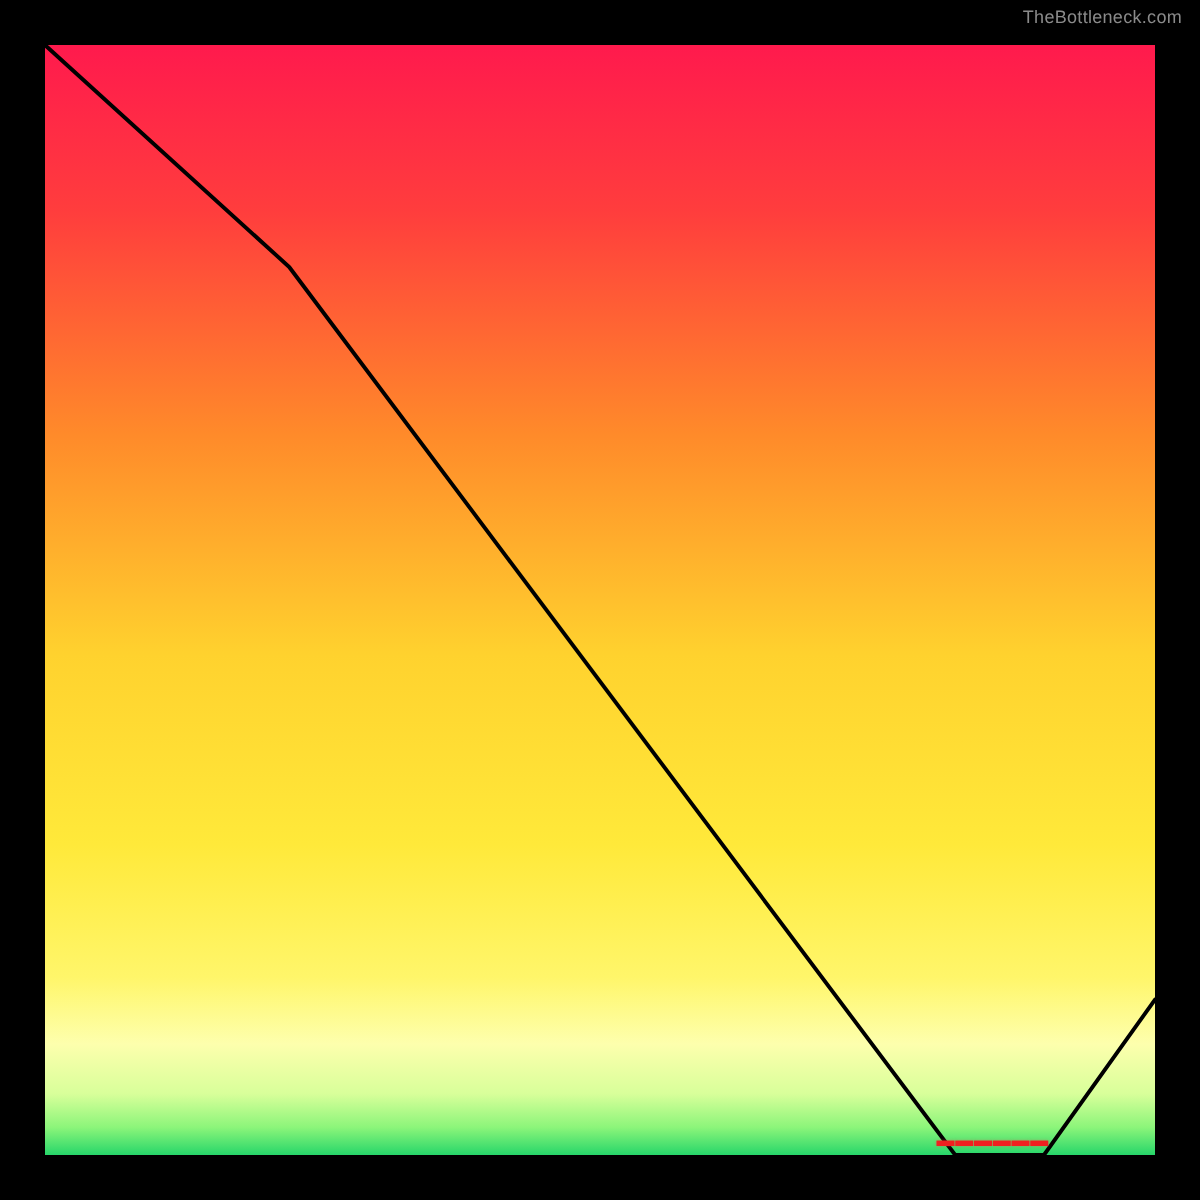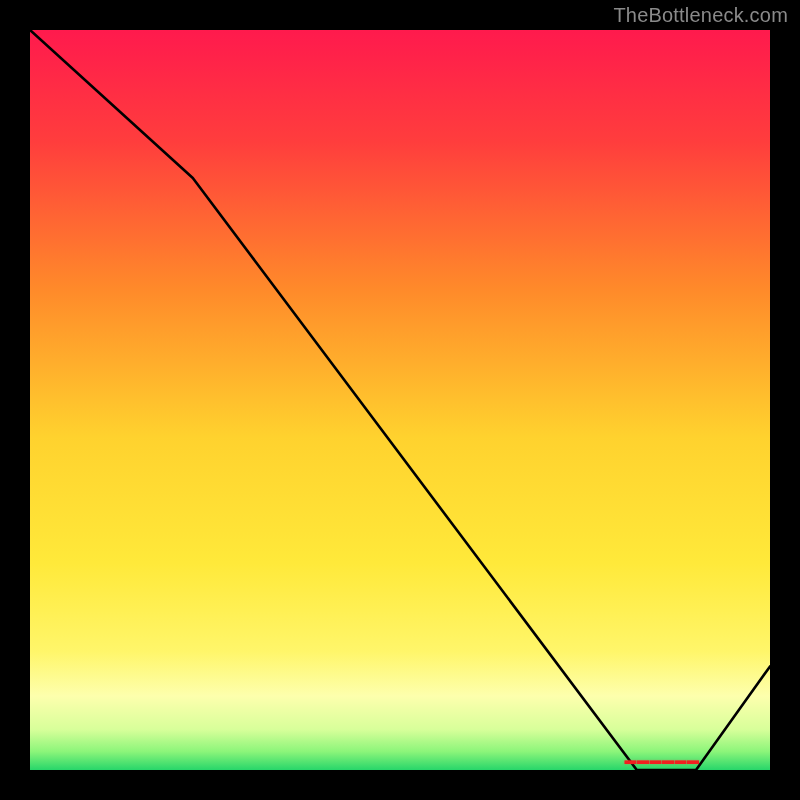--- a/index.html
+++ b/index.html
@@ -15,21 +15,21 @@
     position: relative;
     width: 800px;
     height: 800px;
     background: #000000;
   }
   .watermark {
     position: absolute;
     top: 4px;
     right: 12px;
     color: #8a8a8a;
-    font-size: 20px;
+    font-size: 12px;
     letter-spacing: 0.2px;
   }
   .plot-area {
     position: absolute;
     left: 30px;
     top: 30px;
     width: 740px;
     height: 740px;
   }
   svg {

